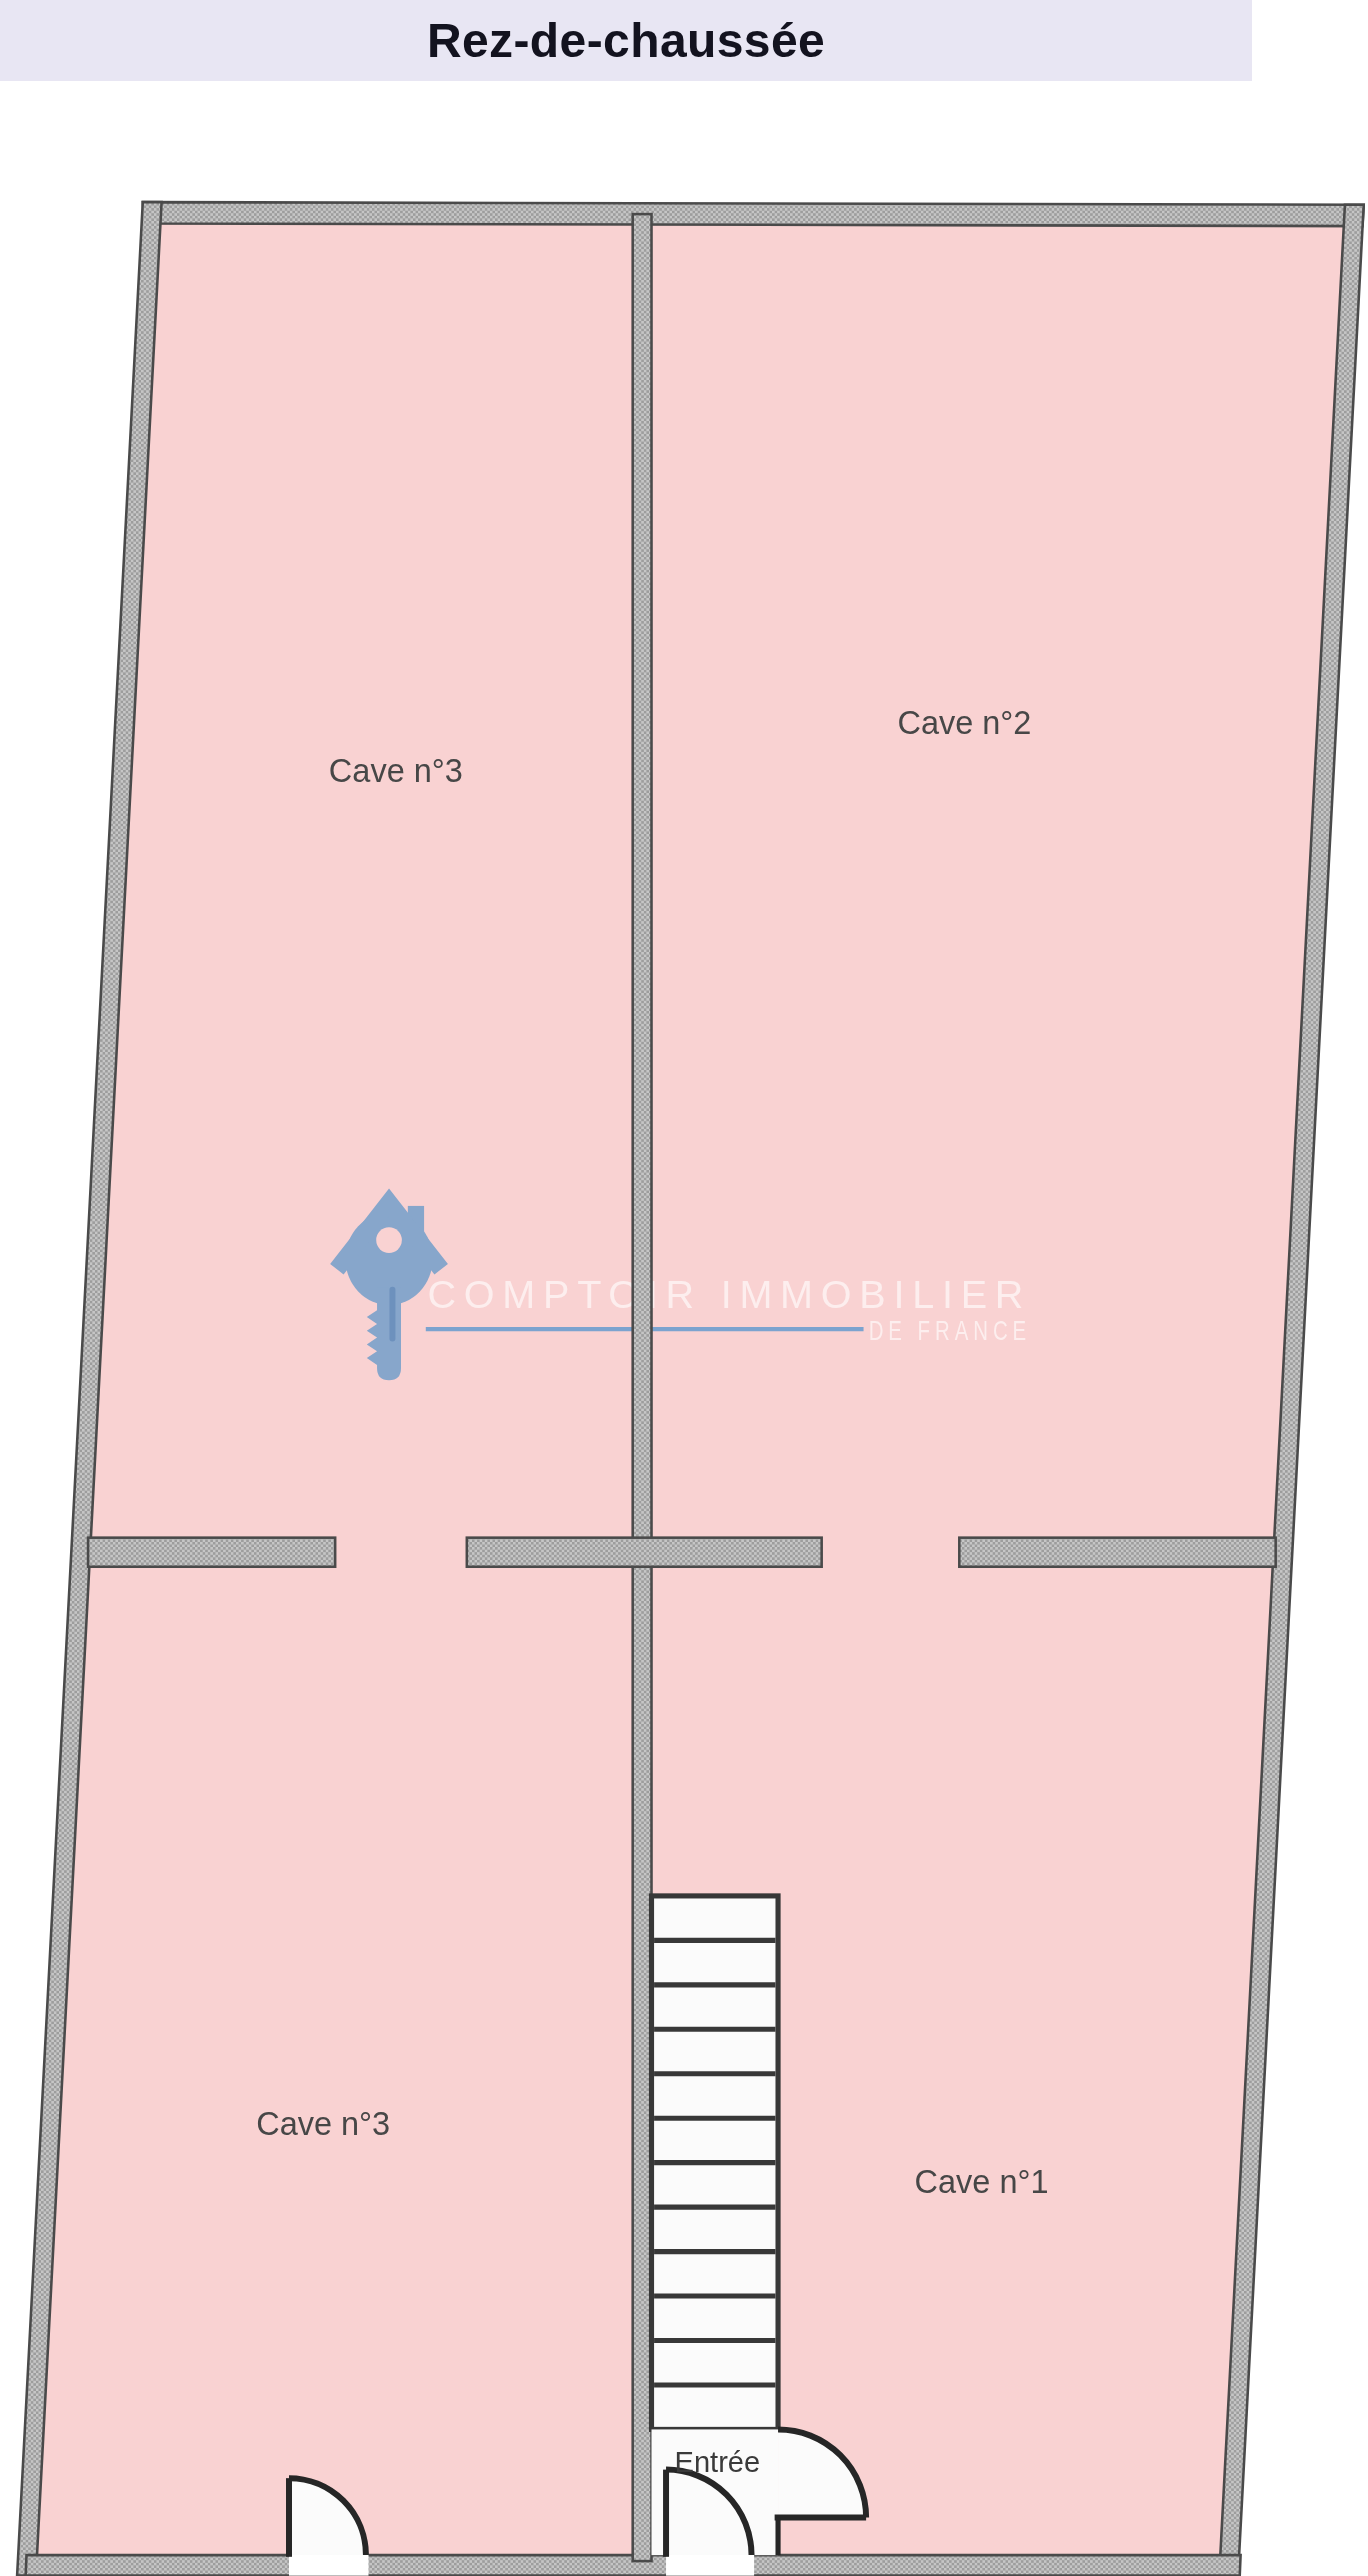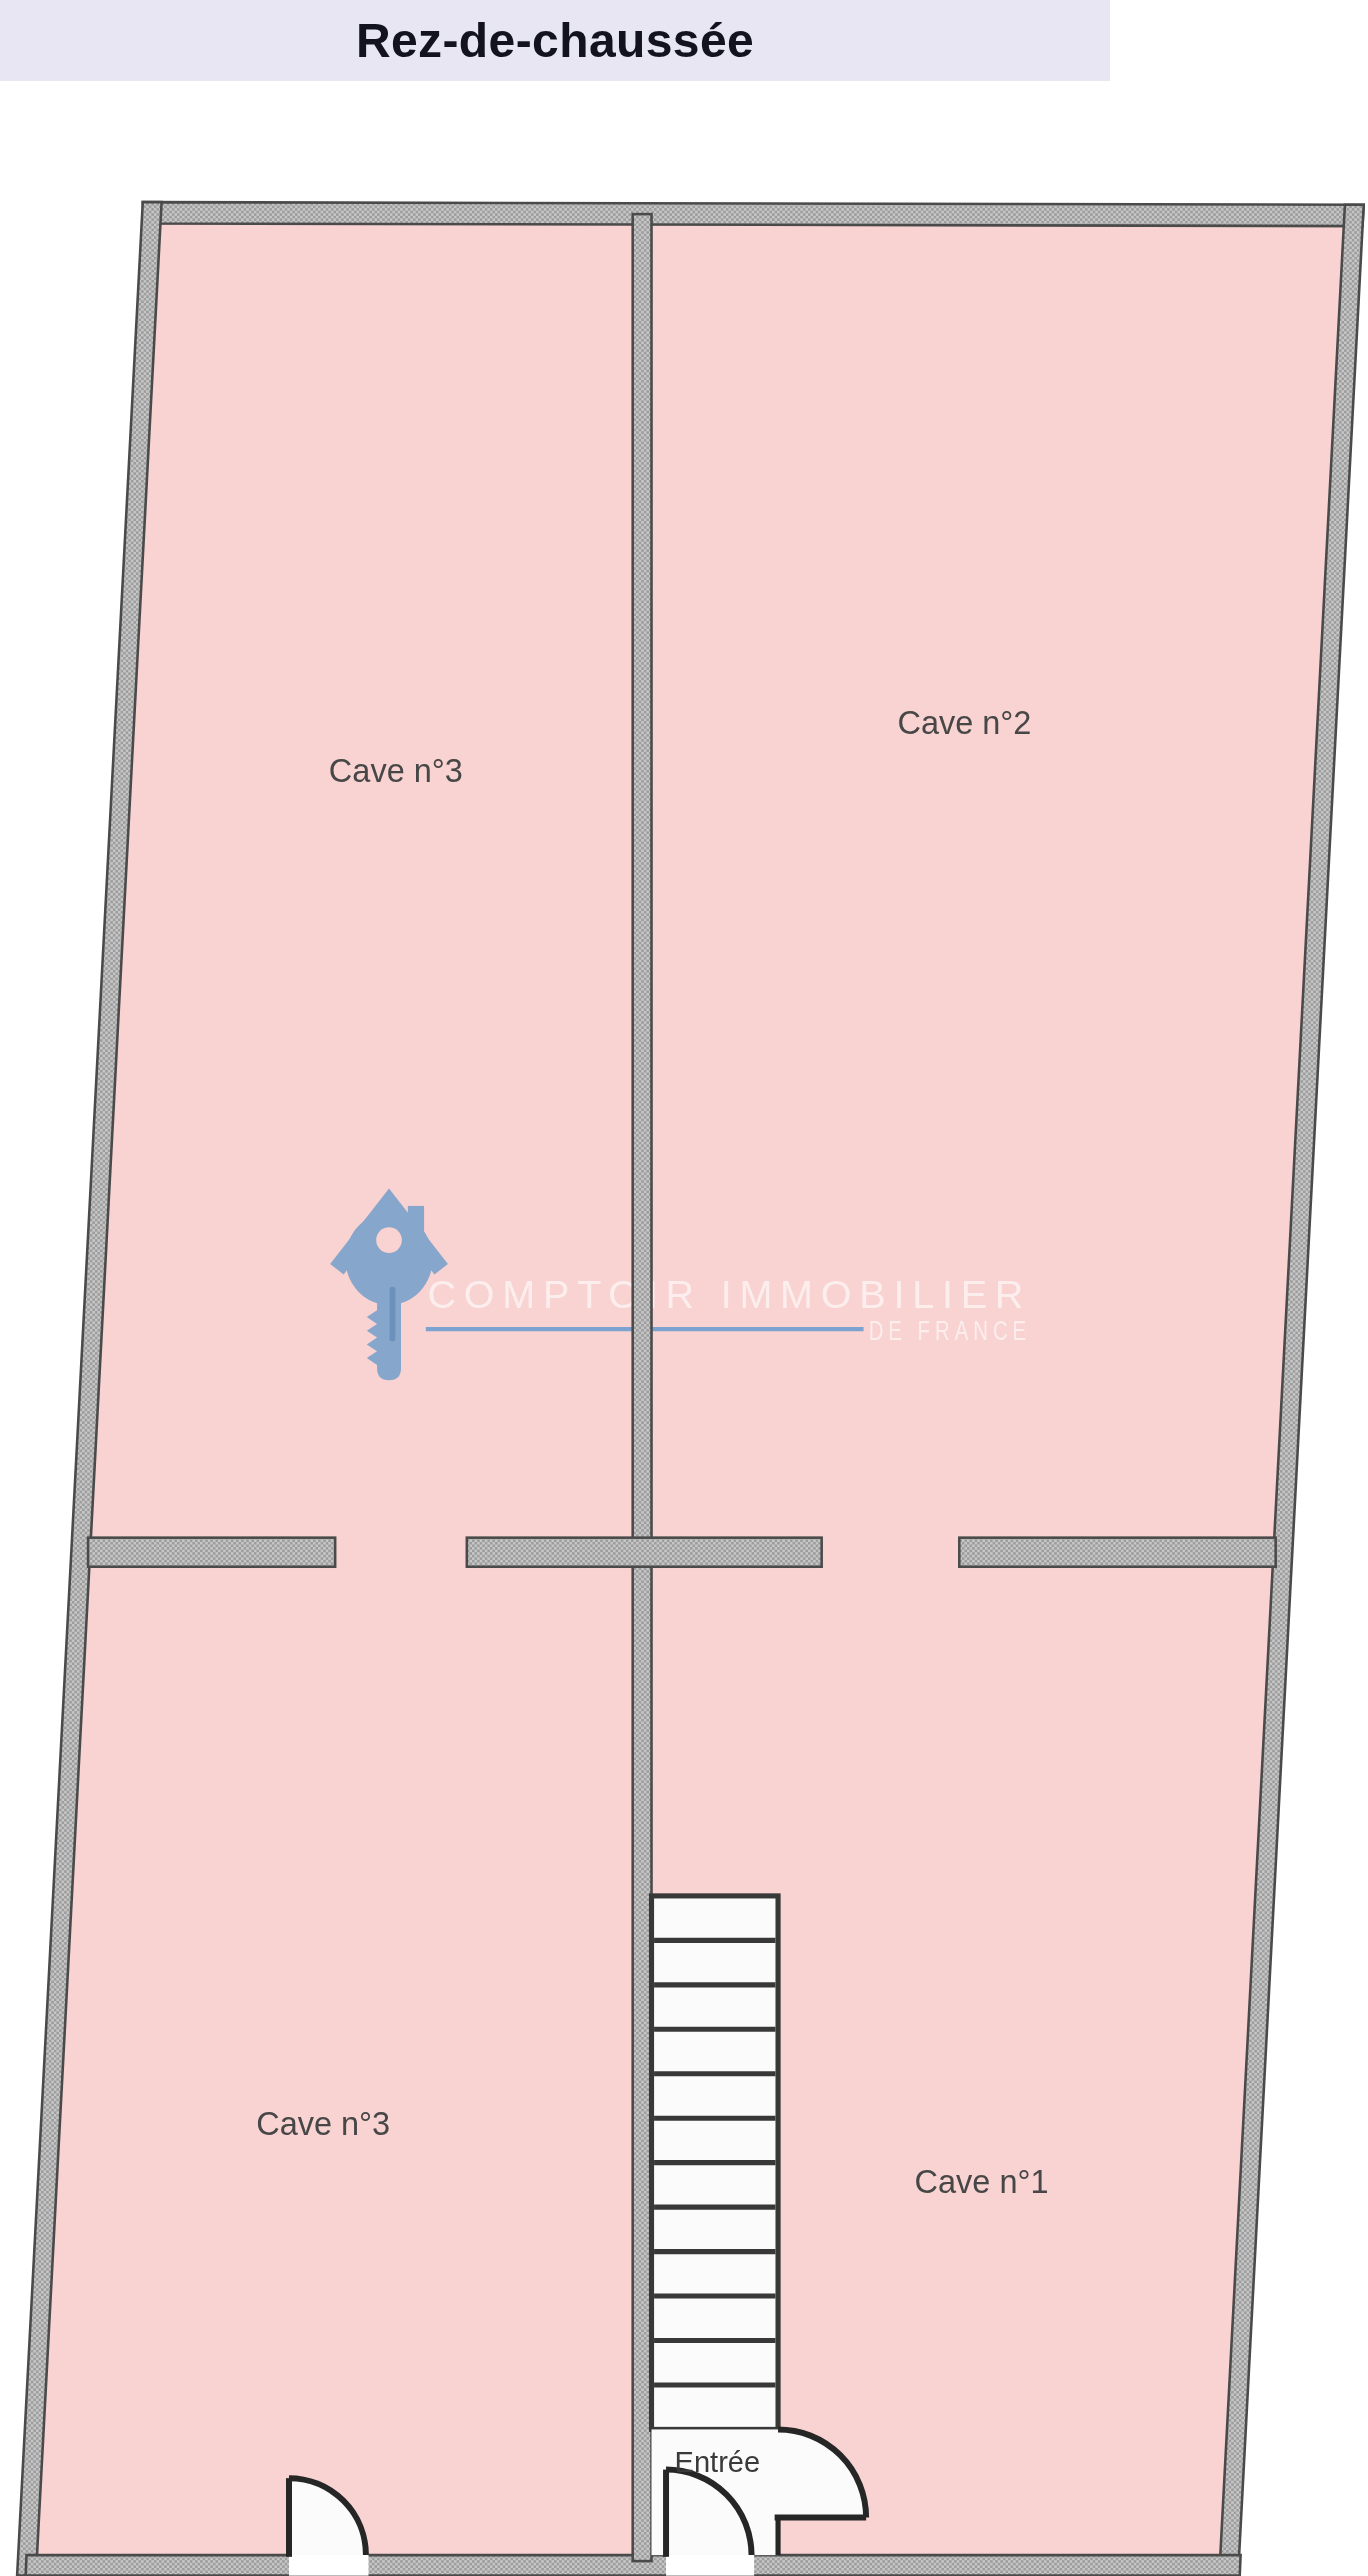--- a/index.html
+++ b/index.html
@@ -2,21 +2,21 @@
 <html style="font-size:13.7px"><head>
 <meta charset="utf-8">
 <style>
   html,body{margin:0;padding:0;}
   body{
     width:1368px;height:2576px;position:relative;overflow:hidden;
     background:#ffffff;
     font-family:"Liberation Sans", sans-serif;
   }
   .title-banner{
-    position:absolute;top:0;left:0;width:1110px;height:81px;
+    position:absolute;top:0;left:0;width:1252px;height:81px;
     background:#e8e6f3;display:flex;align-items:center;justify-content:center;
     z-index:2;
   }
   .title-banner h1{
     margin:0;font-size:48px;font-weight:bold;color:#13131f;letter-spacing:0.4px;
   }
   svg.plan{position:absolute;top:0;left:0;z-index:1;}
   .room-label{fill:#474747;font-size:38px;}
   .entree-label{fill:#3a3a3a;font-size:34px;}
   .wm-text{fill:#ffffff;fill-opacity:0.62;font-weight:normal;}

